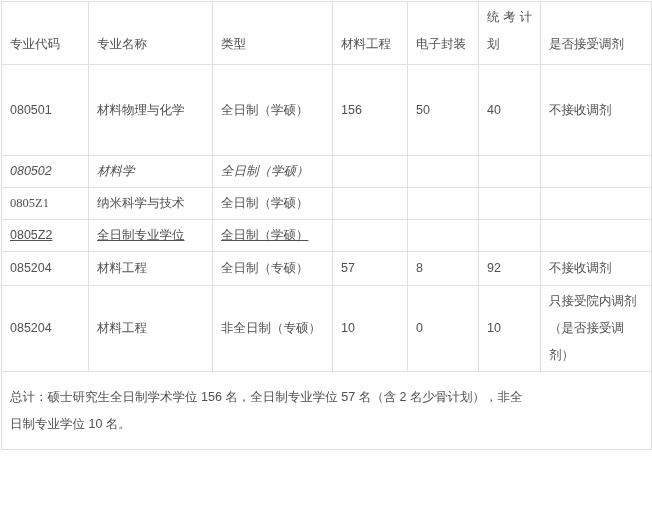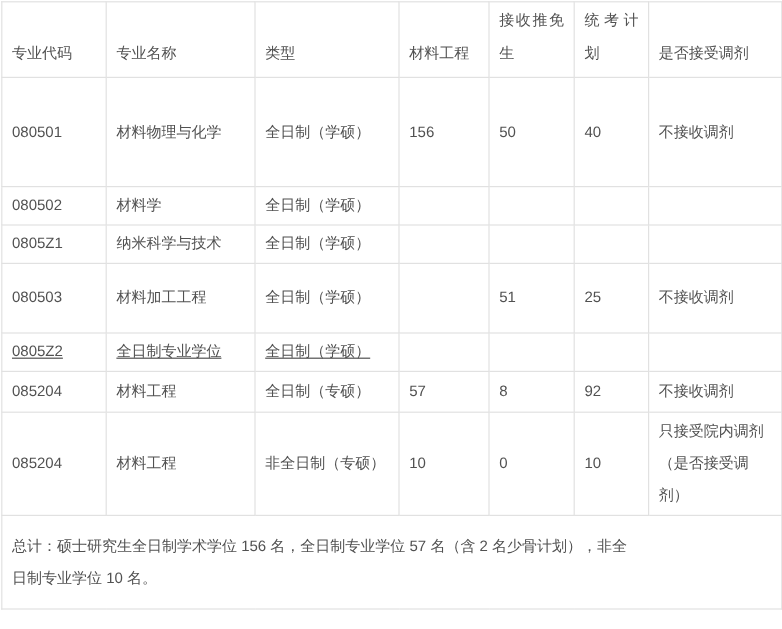--- a/index.html
+++ b/index.html
@@ -36,22 +36,22 @@
   }
   
   tr.hrow { height: 62px; }
   tr.hrow th {
     vertical-align: bottom;
     padding-bottom: 6px;
     text-align: justify;
   }
   
   tr.r1 { height: 91px; }
-  tr.r2 { height: 30px; }
-  tr.r3 { height: 32px; }
+  tr.r2 { height: 30px; font-style: italic; }
+  tr.r3 { height: 32px; font-family: Liberation Serif, serif; }
   tr.r4 { height: 58px; }
   tr.r5 { height: 31px; text-decoration: underline; }
   tr.r6 { height: 32px; }
   tr.r7 { height: 34px; }
   tr.r8 { height: 75px; }
   tr.frow { height: 78px; }
   
   td.vt { vertical-align: top; padding-top: 6px; margin-top: 41px; }
   td.vb { vertical-align: bottom; padding-bottom: 8px; }
   td.vb2 { vertical-align: bottom; padding-bottom: 4px; }
@@ -84,21 +84,21 @@
       <col style="width:62px">
       <col style="width:111px">
     </colgroup>
 
     <tbody>
         <tr class="hrow">
       <th>专业代码</th>
       <th>专业名称</th>
       <th>类型</th>
       <th>材料工程</th>
-      <th>接收推免生</th>
+      <th>电子封装</th>
       <th>统考计划</th>
       <th>是否接受调剂</th>
     </tr>
 
     <tr class="r1">
       <td class="vt">080501</td>
       <td class="vt">材料物理与化学</td>
       <td class="vt">全日制（学硕）</td>
       <td class="vb">156</td>
       <td>50</td>
@@ -119,29 +119,20 @@
     <tr class="r3">
       <td>0805Z1</td>
       <td>纳米科学与技术</td>
       <td>全日制（学硕）</td>
       <td></td>
       <td></td>
       <td></td>
       <td></td>
     </tr>
 
-    <tr class="r4">
-      <td class="vt">080503</td>
-      <td class="vt">材料加工工程</td>
-      <td class="vt">全日制（学硕）</td>
-      <td></td>
-      <td class="vb2">51</td>
-      <td class="vb2">25</td>
-      <td class="vb2">不接收调剂</td>
-    </tr>
 
     <tr class="r5">
       <td>0805Z2</td>
       <td>全日制专业学位</td>
       <td>全日制（学硕）</td>
       <td></td>
       <td></td>
       <td></td>
       <td></td>
     </tr>

